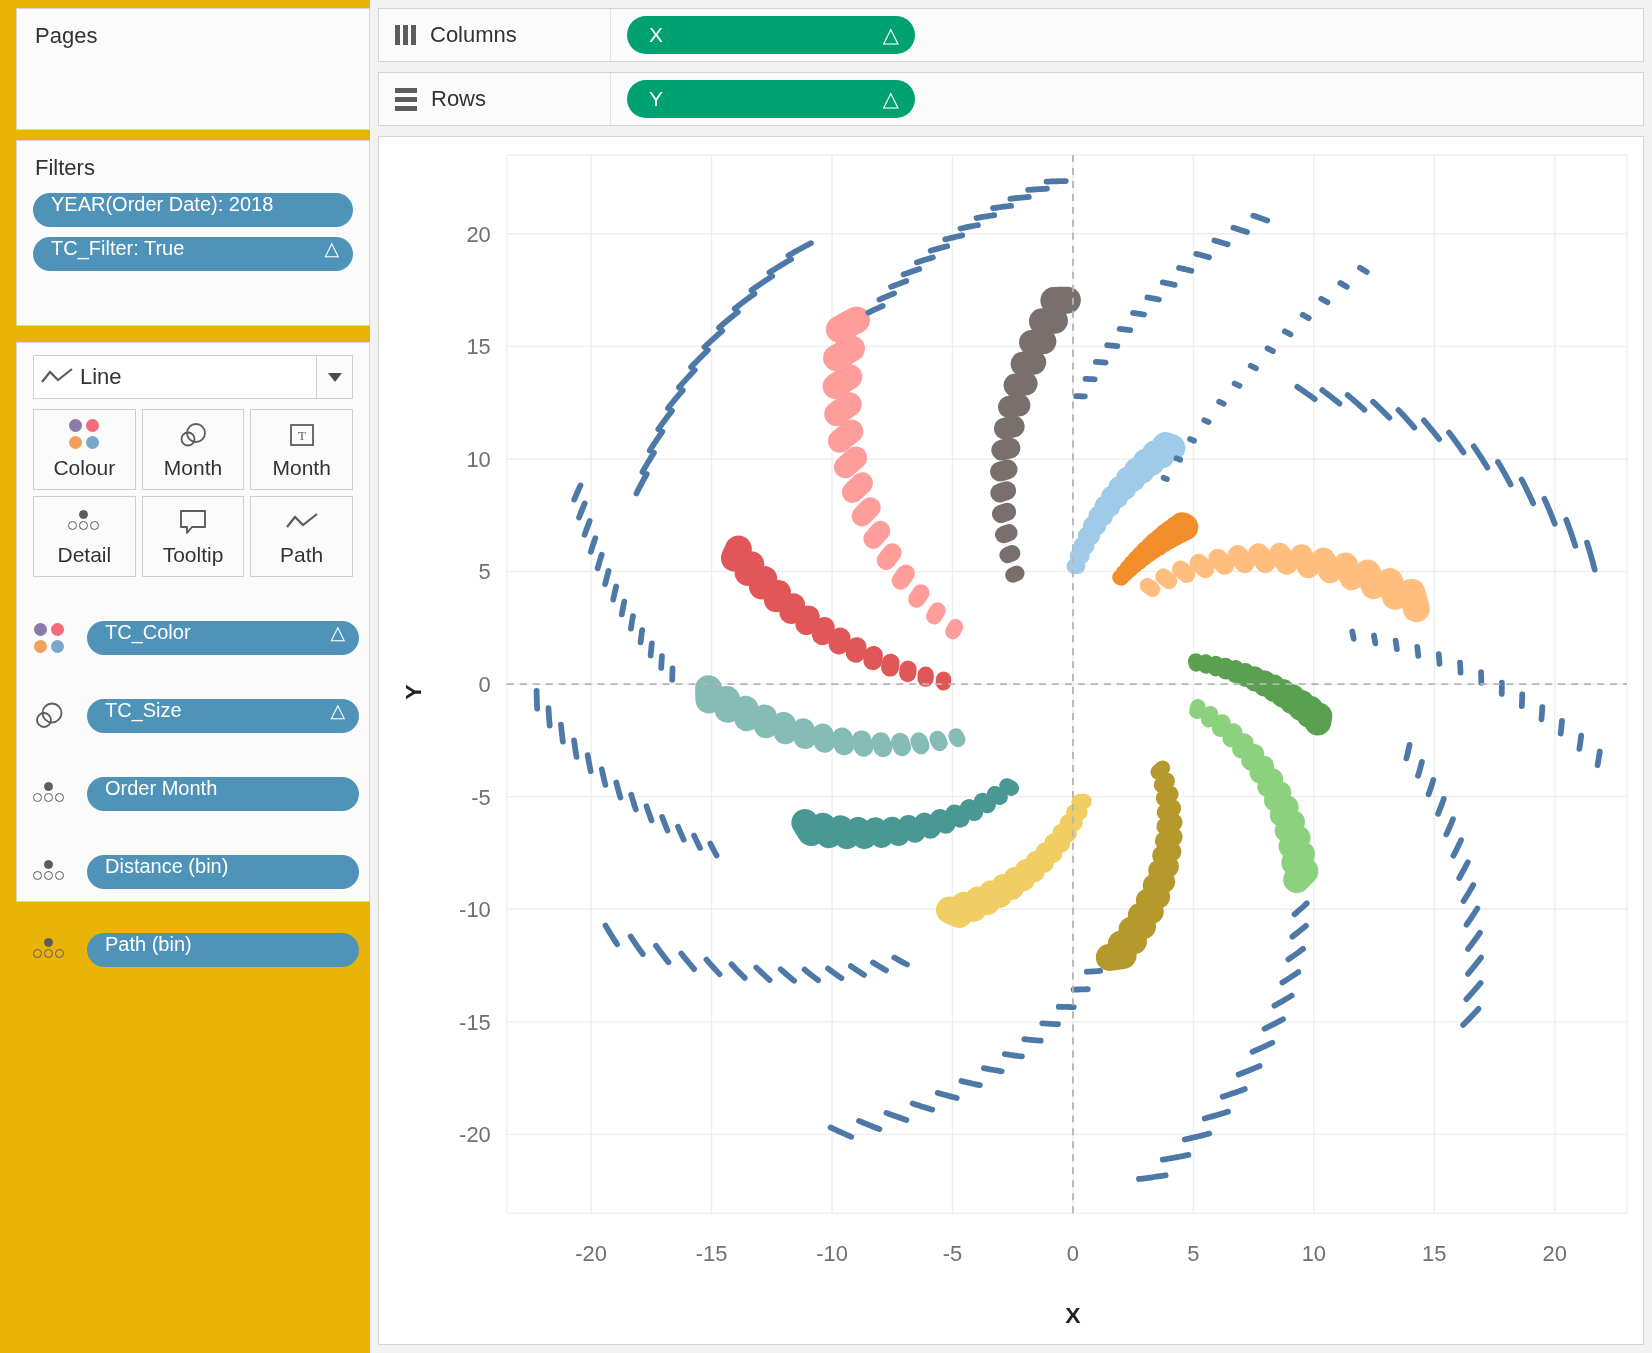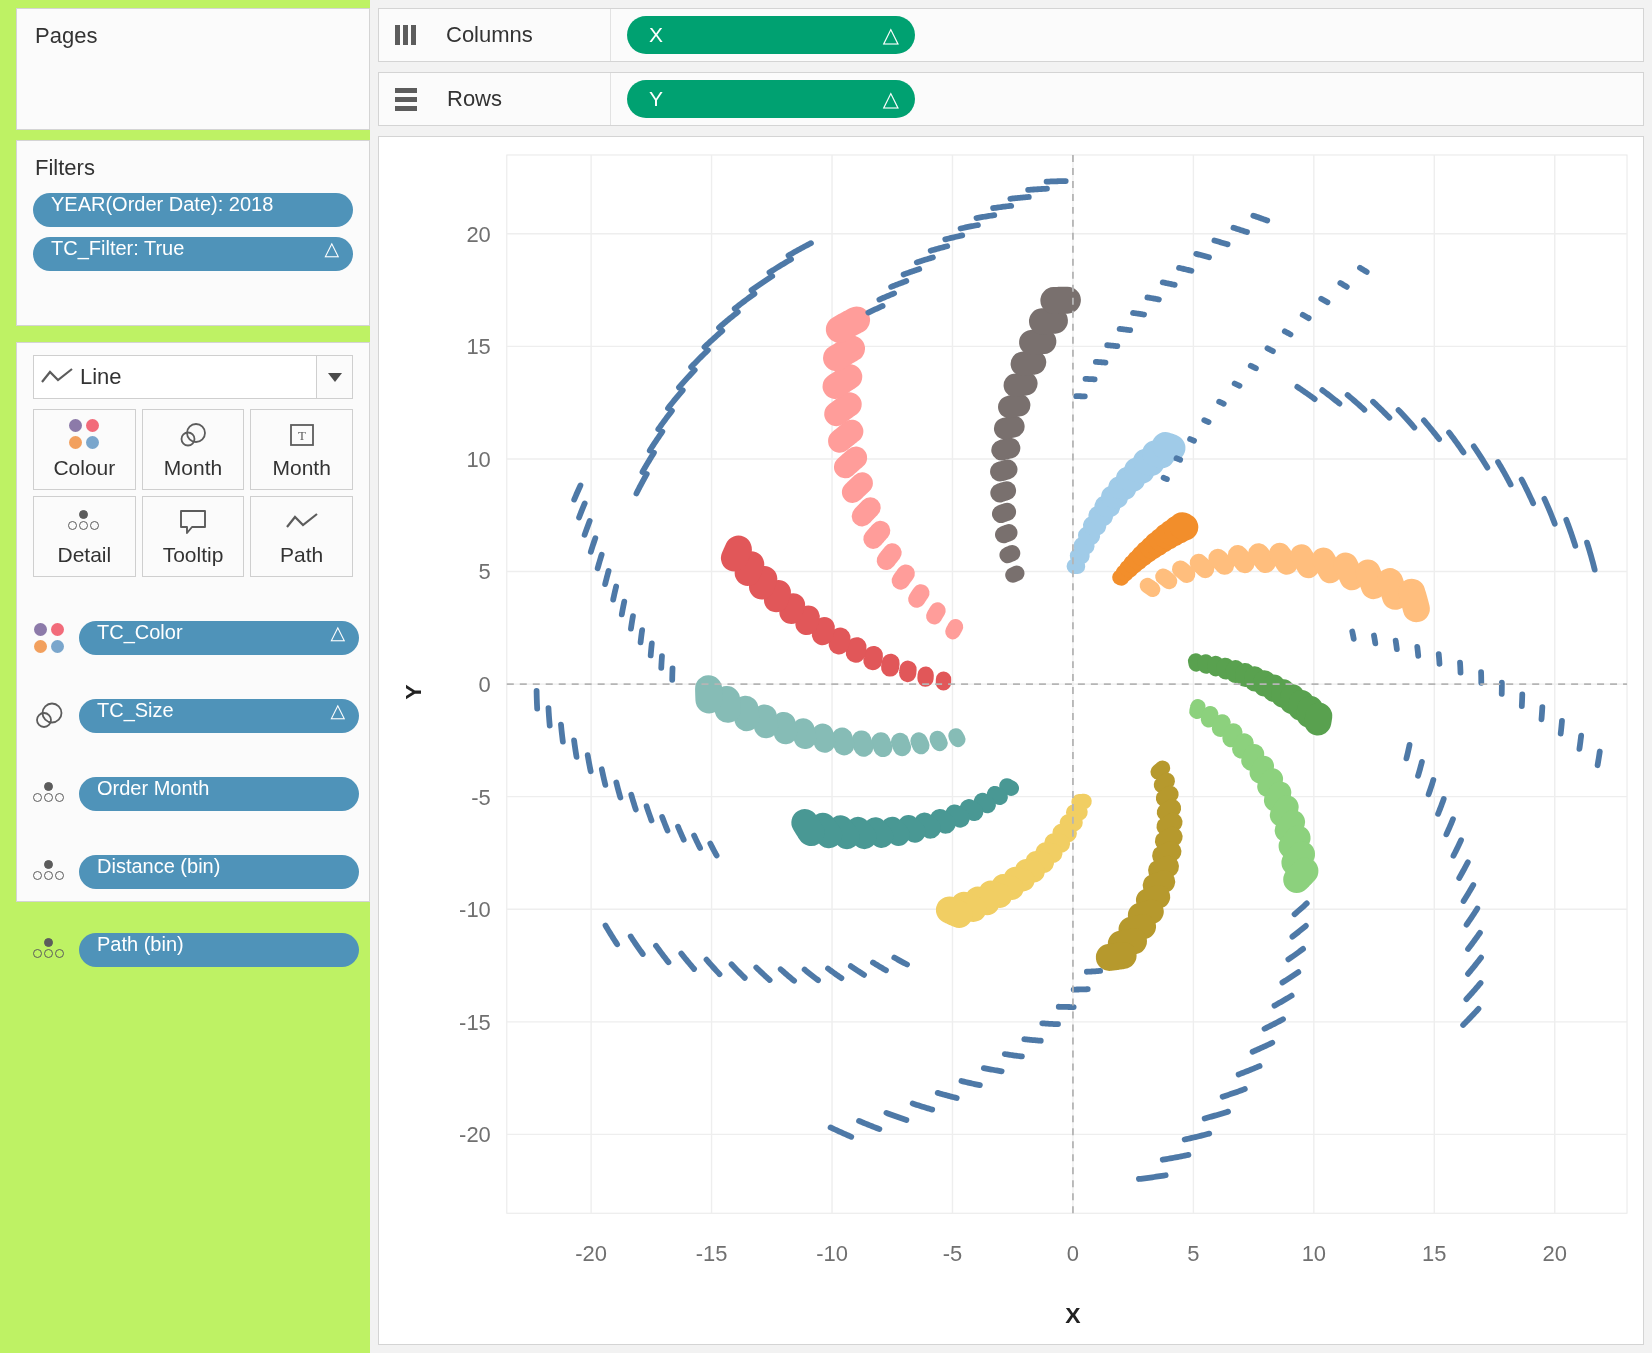--- a/index.html
+++ b/index.html
@@ -14,21 +14,21 @@
     position: relative;
     width: 1652px; height: 1353px;
     background: #f2f2f2;
   }
 
   
   .left-panel {
     position: absolute;
     left: 0; top: 0;
     width: 370px; height: 1353px;
-    background: #bef264;
+    background: #eab308;
   }
   .card {
     background: #fbfbfb;
     border: 1px solid #d4d4d4;
     margin: 0 8px 10px 8px;
   }
   .card-title {
     font-size: 22px;
     color: #333333;
     padding: 14px 0 0 18px;
@@ -95,21 +95,21 @@
     align-items: center; justify-content: center;
     gap: 6px;
   }
   .mark-btn .mb-label { font-size: 21px; color: #333; }
   .mark-btn .mb-icon { height: 30px; display: flex; align-items: center; justify-content: center; }
 
   .mark-pills { margin: 10px 10px 0 10px; }
   .mark-pill-row {
     display: flex; align-items: center;
     margin-bottom: 8px;
-    gap: 8px;
+    gap: 16px;
     margin-top: 44px;
   }
   .mark-pill-row .mp-icon { width: 44px; display: flex; align-items: center; justify-content: center; }
   .mark-pill-row .pill { flex: 1 1 auto; }
 
   
   .dots4 { display: grid; grid-template-columns: 14px 14px; grid-template-rows: 14px 14px; gap: 3px; }
   .dots4 i { display: block; width: 13px; height: 13px; border-radius: 50%; }
 
   
@@ -122,21 +122,21 @@
     position: absolute;
     background: #fbfbfb;
     border: 1px solid #d4d4d4;
     display: flex;
     align-items: center;
   }
   #columns-shelf { left: 378px; top: 8px; width: 1266px; height: 54px; }
   #rows-shelf   { left: 378px; top: 72px; width: 1266px; height: 54px; }
   .shelf-label {
     width: 232px; height: 100%;
-    display: flex; align-items: center; gap: 30px;
+    display: flex; align-items: center; gap: 14px;
     padding-left: 16px;
     border-right: 1px solid #e2e2e2;
     font-size: 22px; color: #333;
   }
   .shelf-pills { flex: 1 1 auto; display: flex; align-items: center; padding-left: 16px; }
   .pill-green {
     display: flex; align-items: center;
     height: 38px; min-width: 288px;
     border-radius: 19px;
     background: #00a171;

